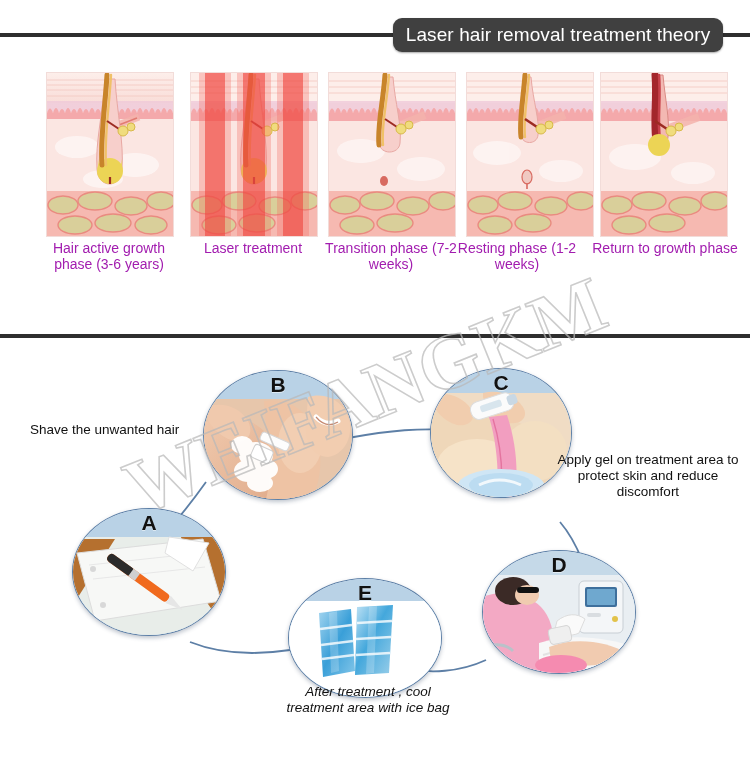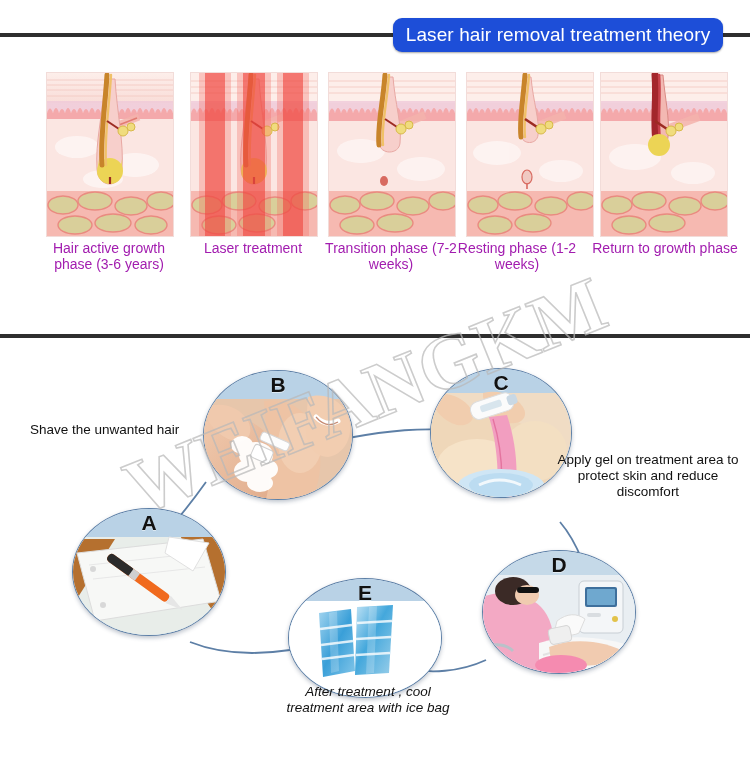--- a/index.html
+++ b/index.html
@@ -15,21 +15,21 @@
   }
   .page{position:relative;width:750px;height:770px;}
 
   
   .rule{
     position:absolute;left:0;width:750px;height:4px;
     background:#2e2e2e;
   }
   .banner{
     position:absolute;
-    background:#1d4ed8;
+    background:#404040;
     border-radius:9px;
     color:#ffffff;
     font-size:19px;
     letter-spacing:.1px;
     display:flex;align-items:center;justify-content:center;
     box-shadow:0 1px 2px rgba(0,0,0,.35);
     white-space:nowrap;
   }
   #banner-theory{left:393px;top:18px;width:330px;height:34px;}
   #banner-procedure{left:393px;top:319px;width:330px;height:34px;}

